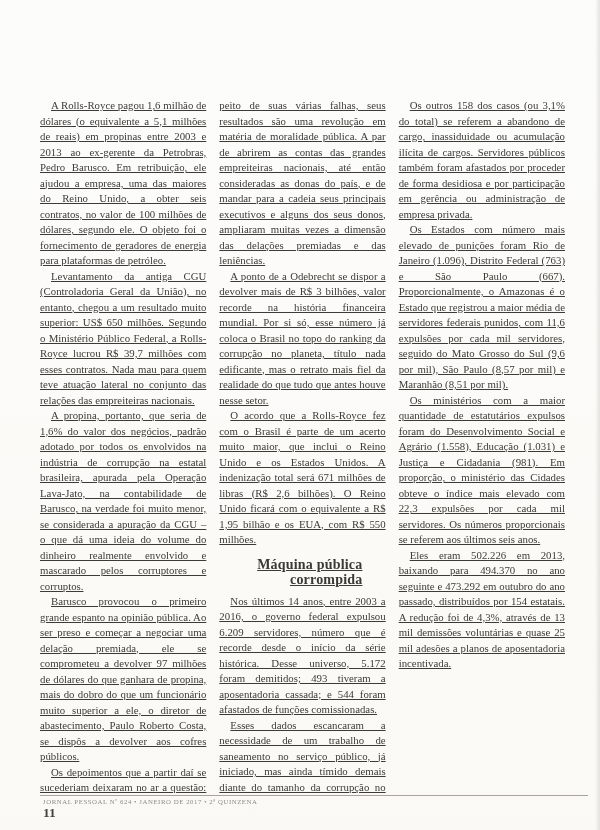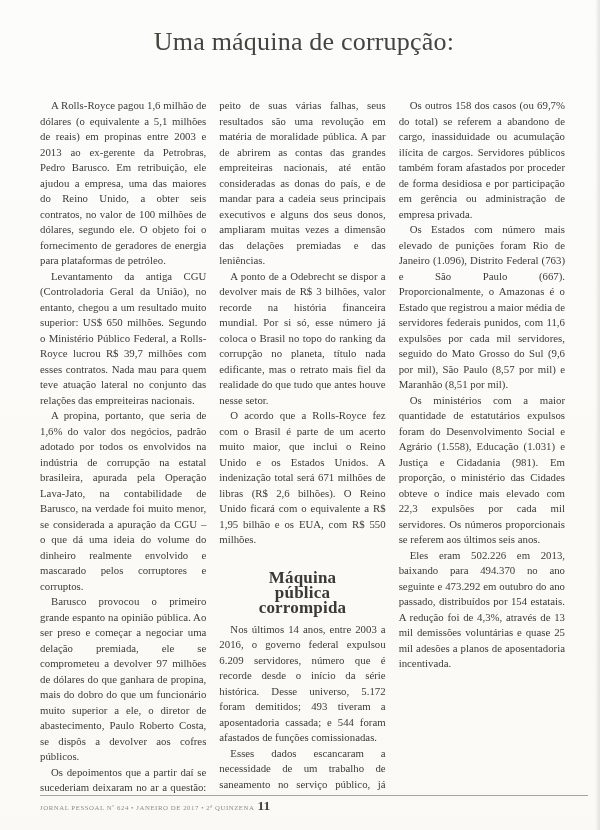--- a/index.html
+++ b/index.html
@@ -32,61 +32,62 @@
   .columns {
     position: absolute; top: 98px; left: 40px; right: 35px;
     height: 696px; overflow: hidden;
     display: flex; gap: 13px;
     color: #3c3b36;
   }
   .col {
     flex: 1 1 0; min-width: 0;
     font-size: 10.8px; line-height: 15.5px;
     text-align: justify;
+    text-decoration: underline;
   }
   .para { margin: 0; text-indent: 11px; }
   .para.cont { text-indent: 0; }
   .subhead {
-    margin: 22px auto 7px auto;
+    margin: 9px auto 7px auto;
     max-width: 120px;
-    text-align: center;
-    font-size: 17px; line-height: 15px;
+    text-align: right;
+    font-size: 14px; line-height: 15px;
     font-weight: 700;
     color: #3a3934;
     letter-spacing: 0.2px;
   }
   .footer {
     position: absolute; left: 40px; right: 12px; top: 795px;
   }
   .footer-rule {
     height: 1px; background: #a6a49d;
   }
   .footer-row {
     display: flex; align-items: baseline;
     padding-top: 2px;
+    flex-direction: column;
   }
   .footer-text {
     font-size: 6.8px;
     text-transform: uppercase;
     letter-spacing: 0.55px;
     color: #8e8c85;
   }
   .page-number {
     margin-left: 3px;
     font-size: 13.5px; font-weight: 700;
     color: #454440;
   }
 </style>
 </head>
 <body>
 
 <div class="page">
 
   <h1 class="title">
-    <span class="title-line">Uma máquina de corrupção:</span>
   </h1>
 
   <div class="columns">
 
     <div class="col">
       <p class="para">A Rolls-Royce pagou 1,6 milhão de dólares (o equivalente a 5,1 milhões de reais) em propinas entre 2003 e 2013 ao ex-gerente da Petrobras, Pedro Barusco. Em retribuição, ele ajudou a empresa, uma das maiores do Reino Unido, a obter seis contratos, no valor de 100 milhões de dólares, segundo ele. O objeto foi o fornecimento de geradores de energia para plataformas de petróleo.</p>
       <p class="para">Levantamento da antiga CGU (Controladoria Geral da União), no entanto, chegou a um resultado muito superior: US$ 650 milhões. Segundo o Ministério Público Federal, a Rolls-Royce lucrou R$ 39,7 milhões com esses contratos. Nada mau para quem teve atuação lateral no conjunto das relações das empreiteiras nacionais.</p>
       <p class="para">A propina, portanto, que seria de 1,6% do valor dos negócios, padrão adotado por todos os envolvidos na indústria de corrupção na estatal brasileira, apurada pela Operação Lava-Jato, na contabilidade de Barusco, na verdade foi muito menor, se considerada a apuração da CGU – o que dá uma ideia do volume do dinheiro realmente envolvido e mascarado pelos corruptores e corruptos.</p>
       <p class="para">Barusco provocou o primeiro grande espanto na opinião pública. Ao ser preso e começar a negociar uma delação premiada, ele se comprometeu a devolver 97 milhões de dólares do que ganhara de propina, mais do dobro do que um funcionário muito superior a ele, o diretor de abastecimento, Paulo Roberto Costa, se dispôs a devolver aos cofres públicos.</p>
       <p class="para">Os depoimentos que a partir daí se sucederiam deixaram no ar a questão: quanto esses empregados graduados, a maioria com muitos anos de serviço na Petrobrás, roubaram, afinal? Qual o alcance do saque que eles possibilitaram ao se deixarem corromper por duas dezenas de empreiteiras cativas, a Odebrecht na liderança delas?</p>
@@ -96,21 +97,21 @@
     <div class="col">
       <p class="para cont">peito de suas várias falhas, seus resultados são uma revolução em matéria de moralidade pública. A par de abrirem as contas das grandes empreiteiras nacionais, até então consideradas as donas do país, e de mandar para a cadeia seus principais executivos e alguns dos seus donos, ampliaram muitas vezes a dimensão das delações premiadas e das leniências.</p>
       <p class="para">A ponto de a Odebrecht se dispor a devolver mais de R$ 3 bilhões, valor recorde na história financeira mundial. Por si só, esse número já coloca o Brasil no topo do ranking da corrupção no planeta, título nada edificante, mas o retrato mais fiel da realidade do que tudo que antes houve nesse setor.</p>
       <p class="para">O acordo que a Rolls-Royce fez com o Brasil é parte de um acerto muito maior, que inclui o Reino Unido e os Estados Unidos. A indenização total será 671 milhões de libras (R$ 2,6 bilhões). O Reino Unido ficará com o equivalente a R$ 1,95 bilhão e os EUA, com R$ 550 milhões.</p>
       <h2 class="subhead">Máquina pública corrompida</h2>
       <p class="para">Nos últimos 14 anos, entre 2003 a 2016, o governo federal expulsou 6.209 servidores, número que é recorde desde o início da série histórica. Desse universo, 5.172 foram demitidos; 493 tiveram a aposentadoria cassada; e 544 foram afastados de funções comissionadas.</p>
       <p class="para">Esses dados escancaram a necessidade de um trabalho de saneamento no serviço público, já iniciado, mas ainda tímido demais diante do tamanho da corrupção no governo. No ano passado foram 550 punições, sendo 445 demissões de servidores efetivos, 65 cassações de aposentadorias (recorde dos últimos seis anos) e 40 destituições de ocupantes de cargos em comissão. O principal motivo das expulsões foi a prática de atos relacionados à corrupção. Foram 343 penalidades aplicadas ou 65,3% do total. O porcentual aumentou em relação aos 61,4% de 2015.</p>
     </div>
 
     <div class="col">
-      <p class="para">Os outros 158 dos casos (ou 69,7% do total) se referem a abandono de cargo, inassiduidade ou acumulação ilícita de cargos. Servidores públicos também foram afastados por proceder de forma desidiosa e por participação em gerência ou administração de empresa privada.</p>
+      <p class="para">Os outros 158 dos casos (ou 3,1% do total) se referem a abandono de cargo, inassiduidade ou acumulação ilícita de cargos. Servidores públicos também foram afastados por proceder de forma desidiosa e por participação em gerência ou administração de empresa privada.</p>
       <p class="para">Os Estados com número mais elevado de punições foram Rio de Janeiro (1.096), Distrito Federal (763) e São Paulo (667). Proporcionalmente, o Amazonas é o Estado que registrou a maior média de servidores federais punidos, com 11,6 expulsões por cada mil servidores, seguido do Mato Grosso do Sul (9,6 por mil), São Paulo (8,57 por mil) e Maranhão (8,51 por mil).</p>
       <p class="para">Os ministérios com a maior quantidade de estatutários expulsos foram do Desenvolvimento Social e Agrário (1.558), Educação (1.031) e Justiça e Cidadania (981). Em proporção, o ministério das Cidades obteve o índice mais elevado com 22,3 expulsões por cada mil servidores. Os números proporcionais se referem aos últimos seis anos.</p>
       <p class="para">Eles eram 502.226 em 2013, baixando para 494.370 no ano seguinte e 473.292 em outubro do ano passado, distribuídos por 154 estatais. A redução foi de 4,3%, através de 13 mil demissões voluntárias e quase 25 mil adesões a planos de aposentadoria incentivada.</p>
 
     </div>
 
   </div>
 
   <div class="footer">
     <div class="footer-rule"></div>

